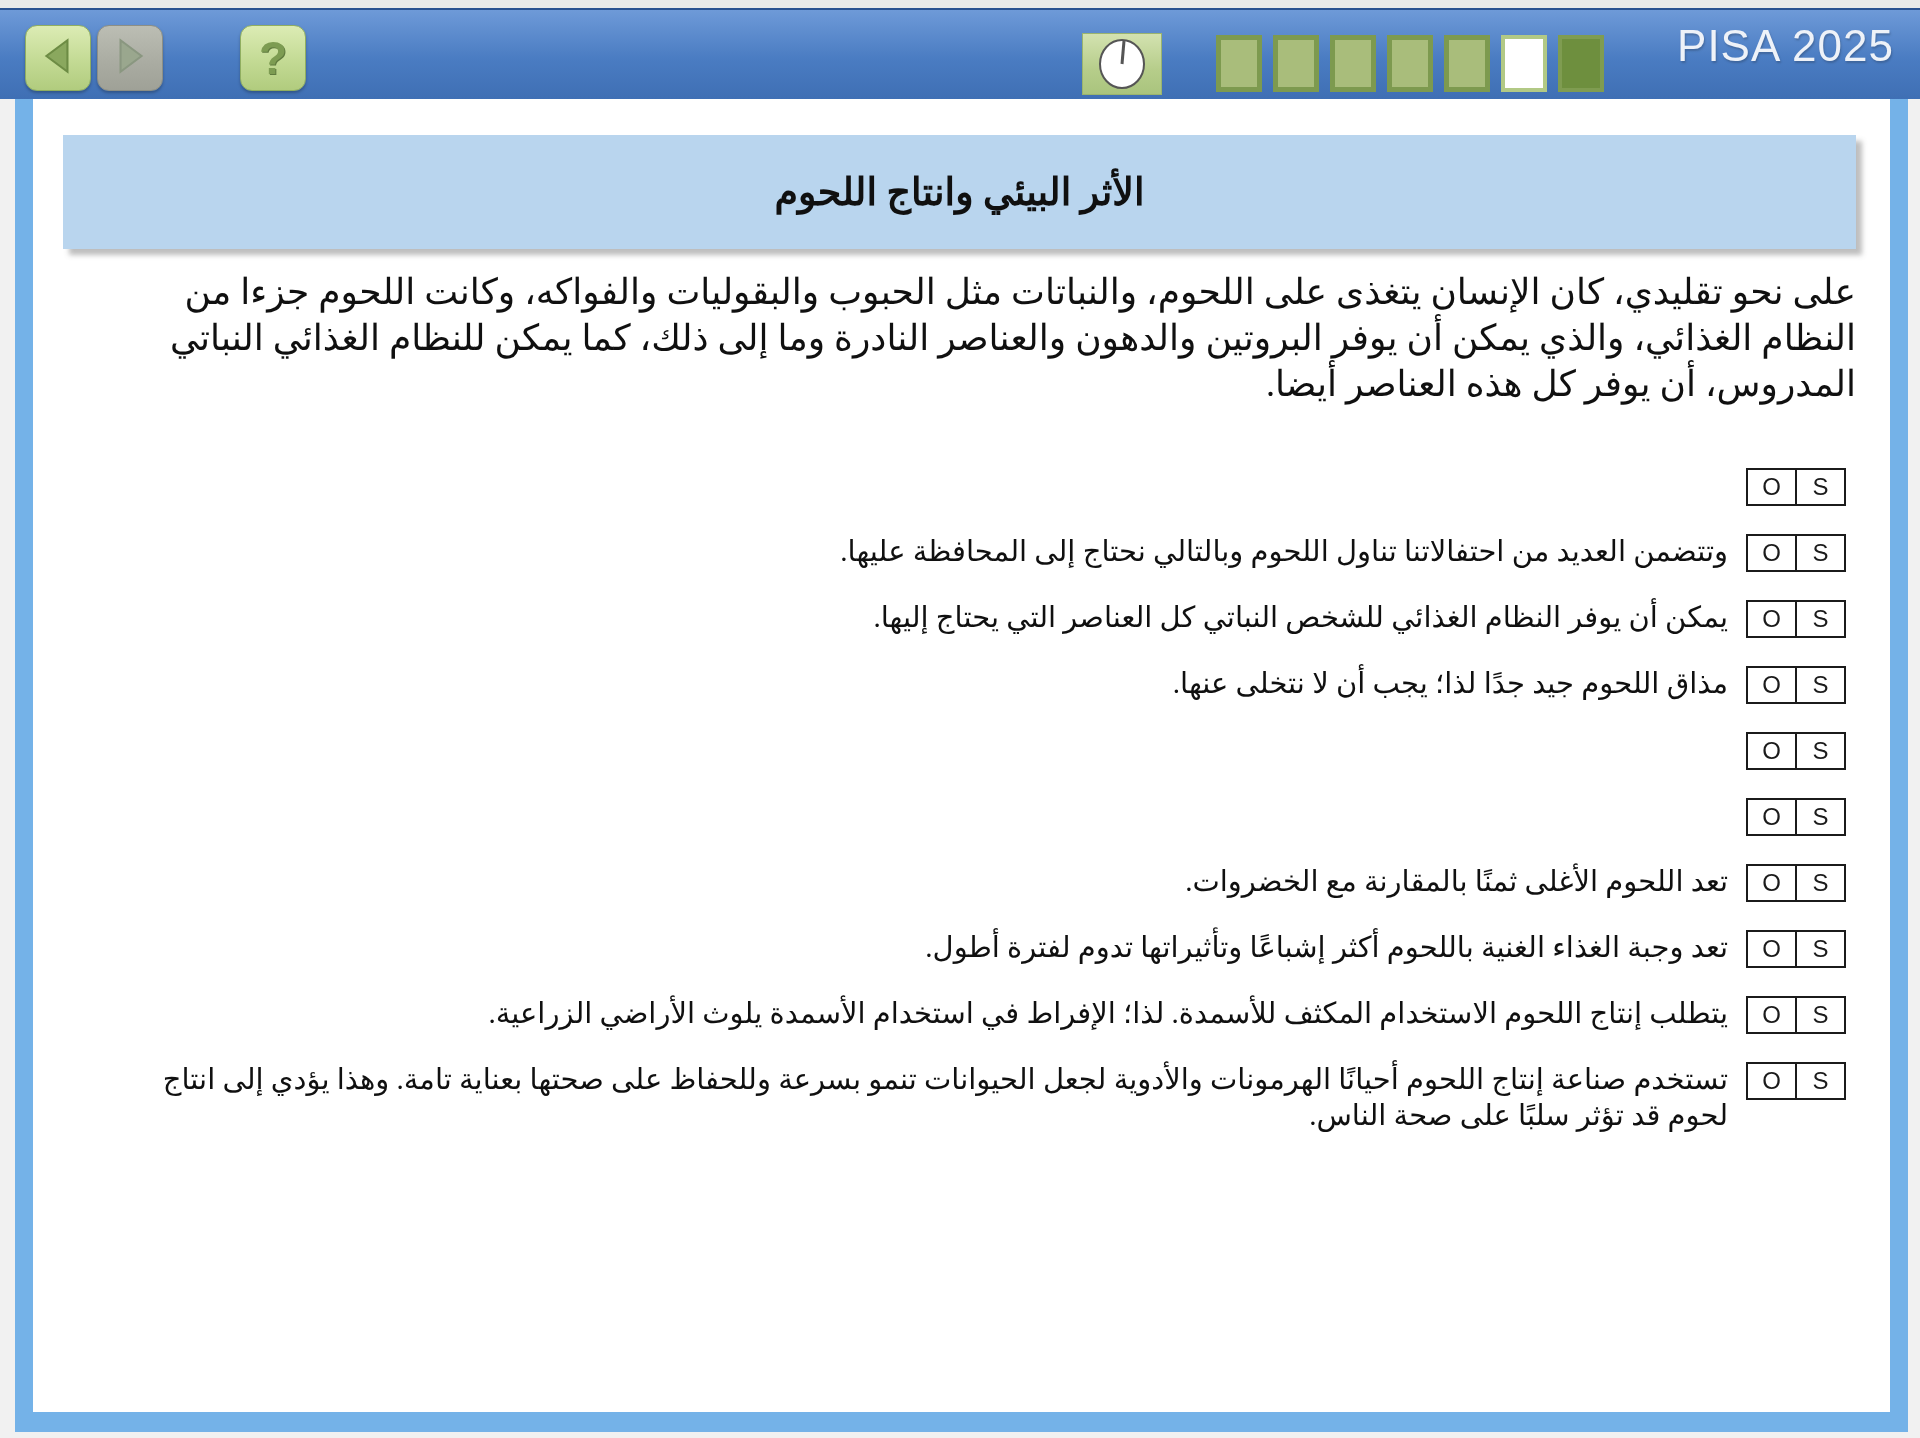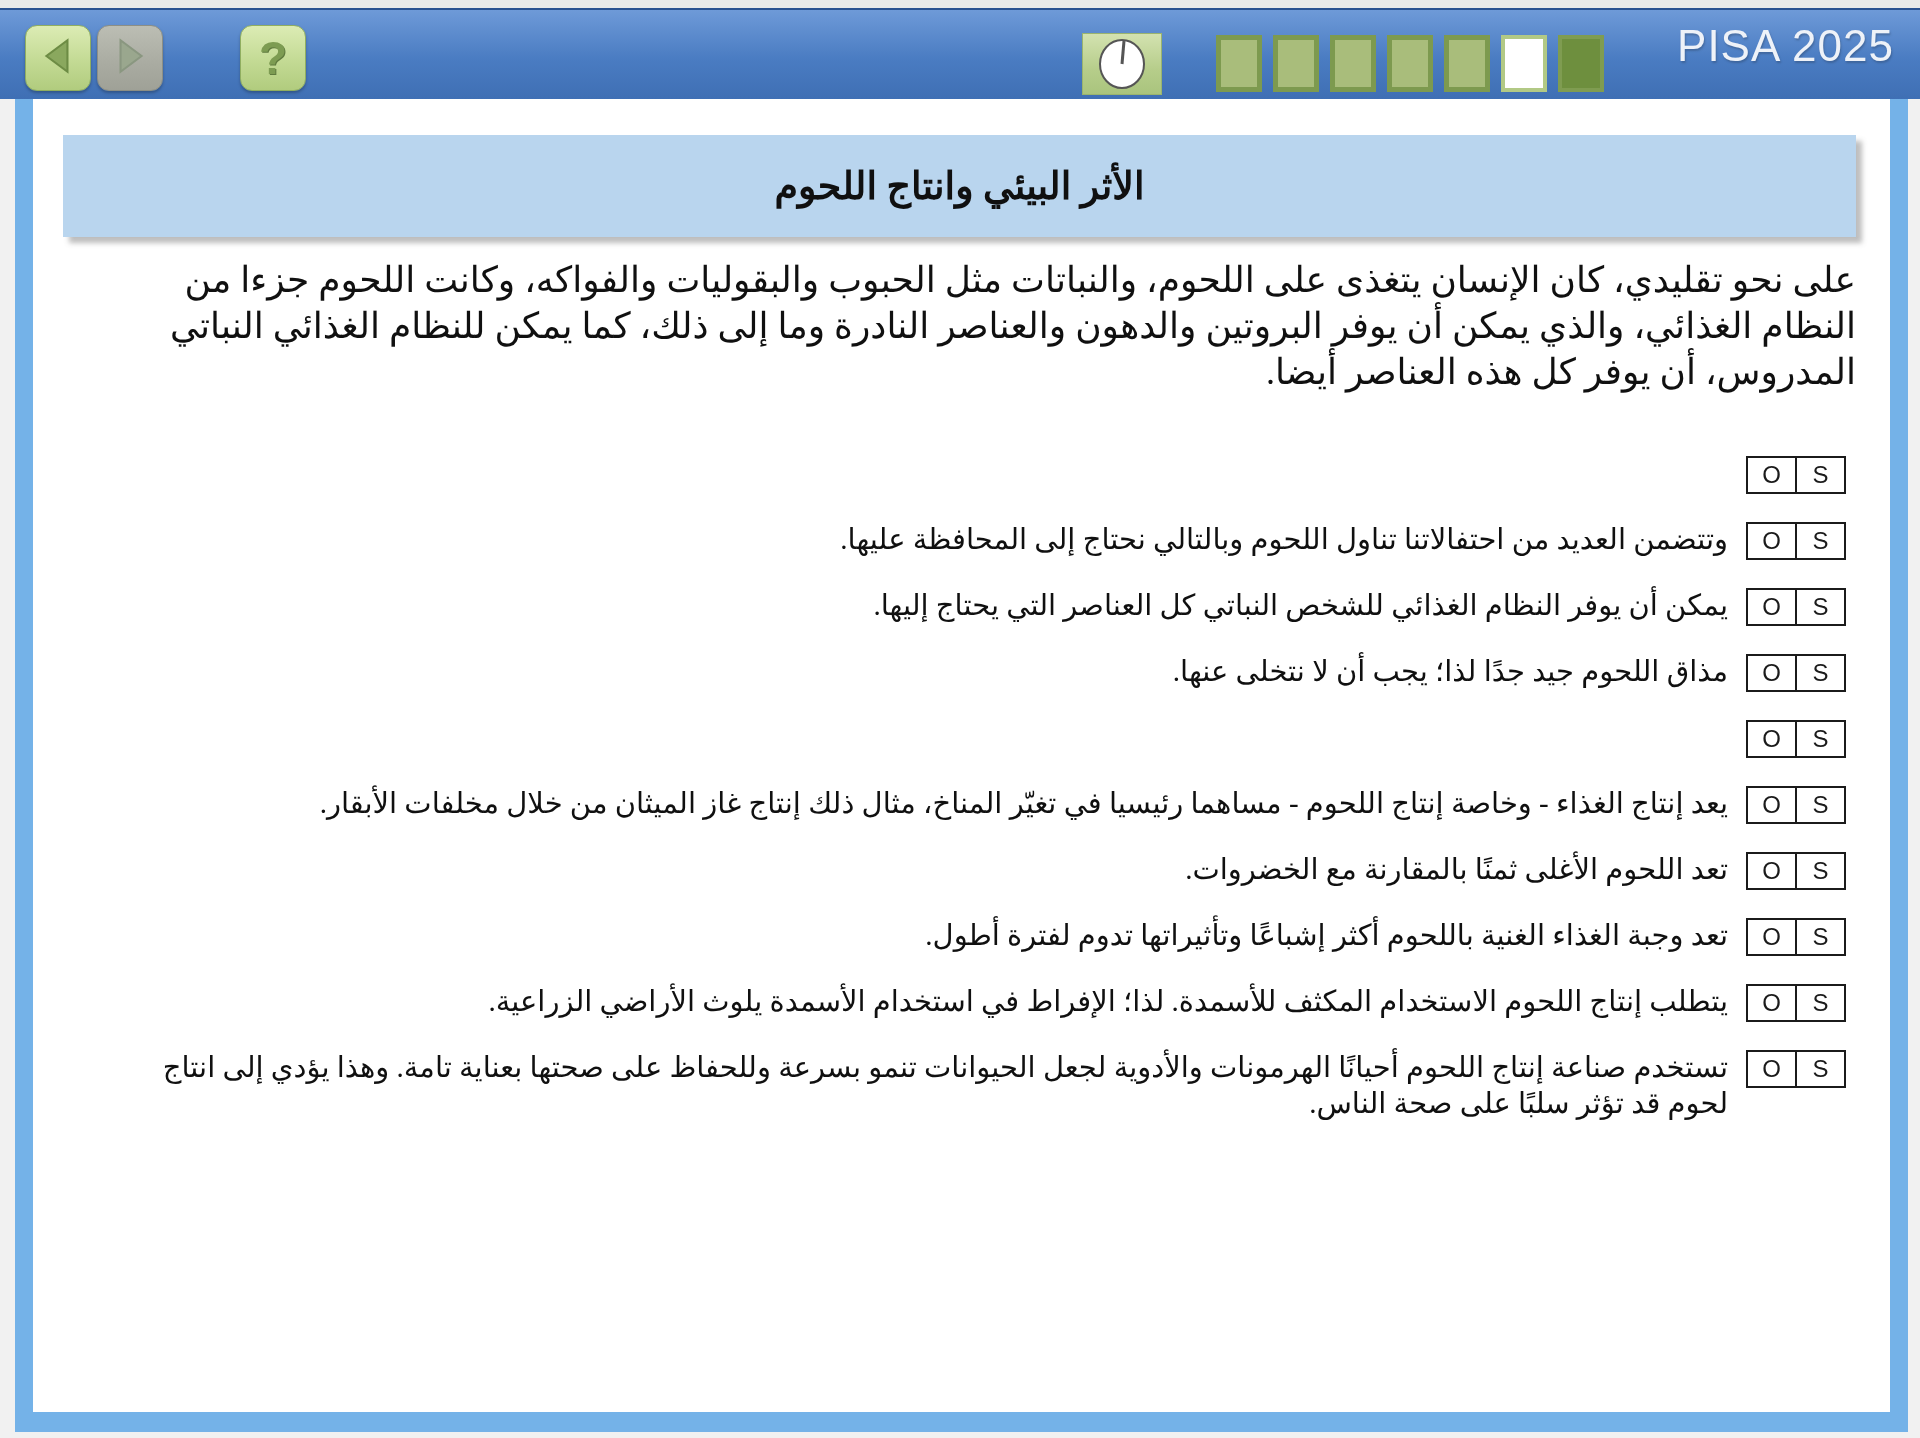--- a/index.html
+++ b/index.html
@@ -49,21 +49,21 @@
   .frame{
     position:absolute;top:99px;left:15px;right:12px;bottom:6px;
     background:#74b2e8;box-sizing:border-box;
     padding:0 18px 20px 18px;
   }
   .content{
     background:#ffffff;width:100%;height:100%;direction:rtl;
     box-sizing:border-box;padding-top:36px;overflow:hidden;
   }
   .title-bar{
-    margin:0 34px 0 30px;height:102px;background:#b9d5ee;
+    margin:0 34px 0 30px;height:114px;background:#b9d5ee;
     box-shadow:6px 6px 5px rgba(110,110,110,0.45);
     display:flex;align-items:center;justify-content:center;
   }
   .title-bar h1{margin:0;font-size:38px;font-weight:bold;color:#101010;}
   .para{
     margin:20px 34px 0 62px;font-size:36px;line-height:46px;
     text-align:right;color:#101010;
   }
   .question{
     margin:36px 34px 0 62px;font-size:29px;line-height:46px;
@@ -185,21 +185,20 @@
             <span class="os-cell">O</span>
             <span class="os-cell">S</span>
           </span>
       </div>
 
       <div class="statement-row">
         <span class="os-box">
             <span class="os-cell">O</span>
             <span class="os-cell">S</span>
           </span>
-        <span class="statement-text">يعد إنتاج الغذاء - وخاصة إنتاج اللحوم - مساهما رئيسيا في تغيّر المناخ، مثال ذلك إنتاج غاز الميثان من خلال مخلفات الأبقار.</span>
       </div>
 
       <div class="statement-row">
         <span class="os-box">
             <span class="os-cell">O</span>
             <span class="os-cell">S</span>
           </span>
         <span class="statement-text">تعد اللحوم الأغلى ثمنًا بالمقارنة مع الخضروات.</span>
       </div>
 

